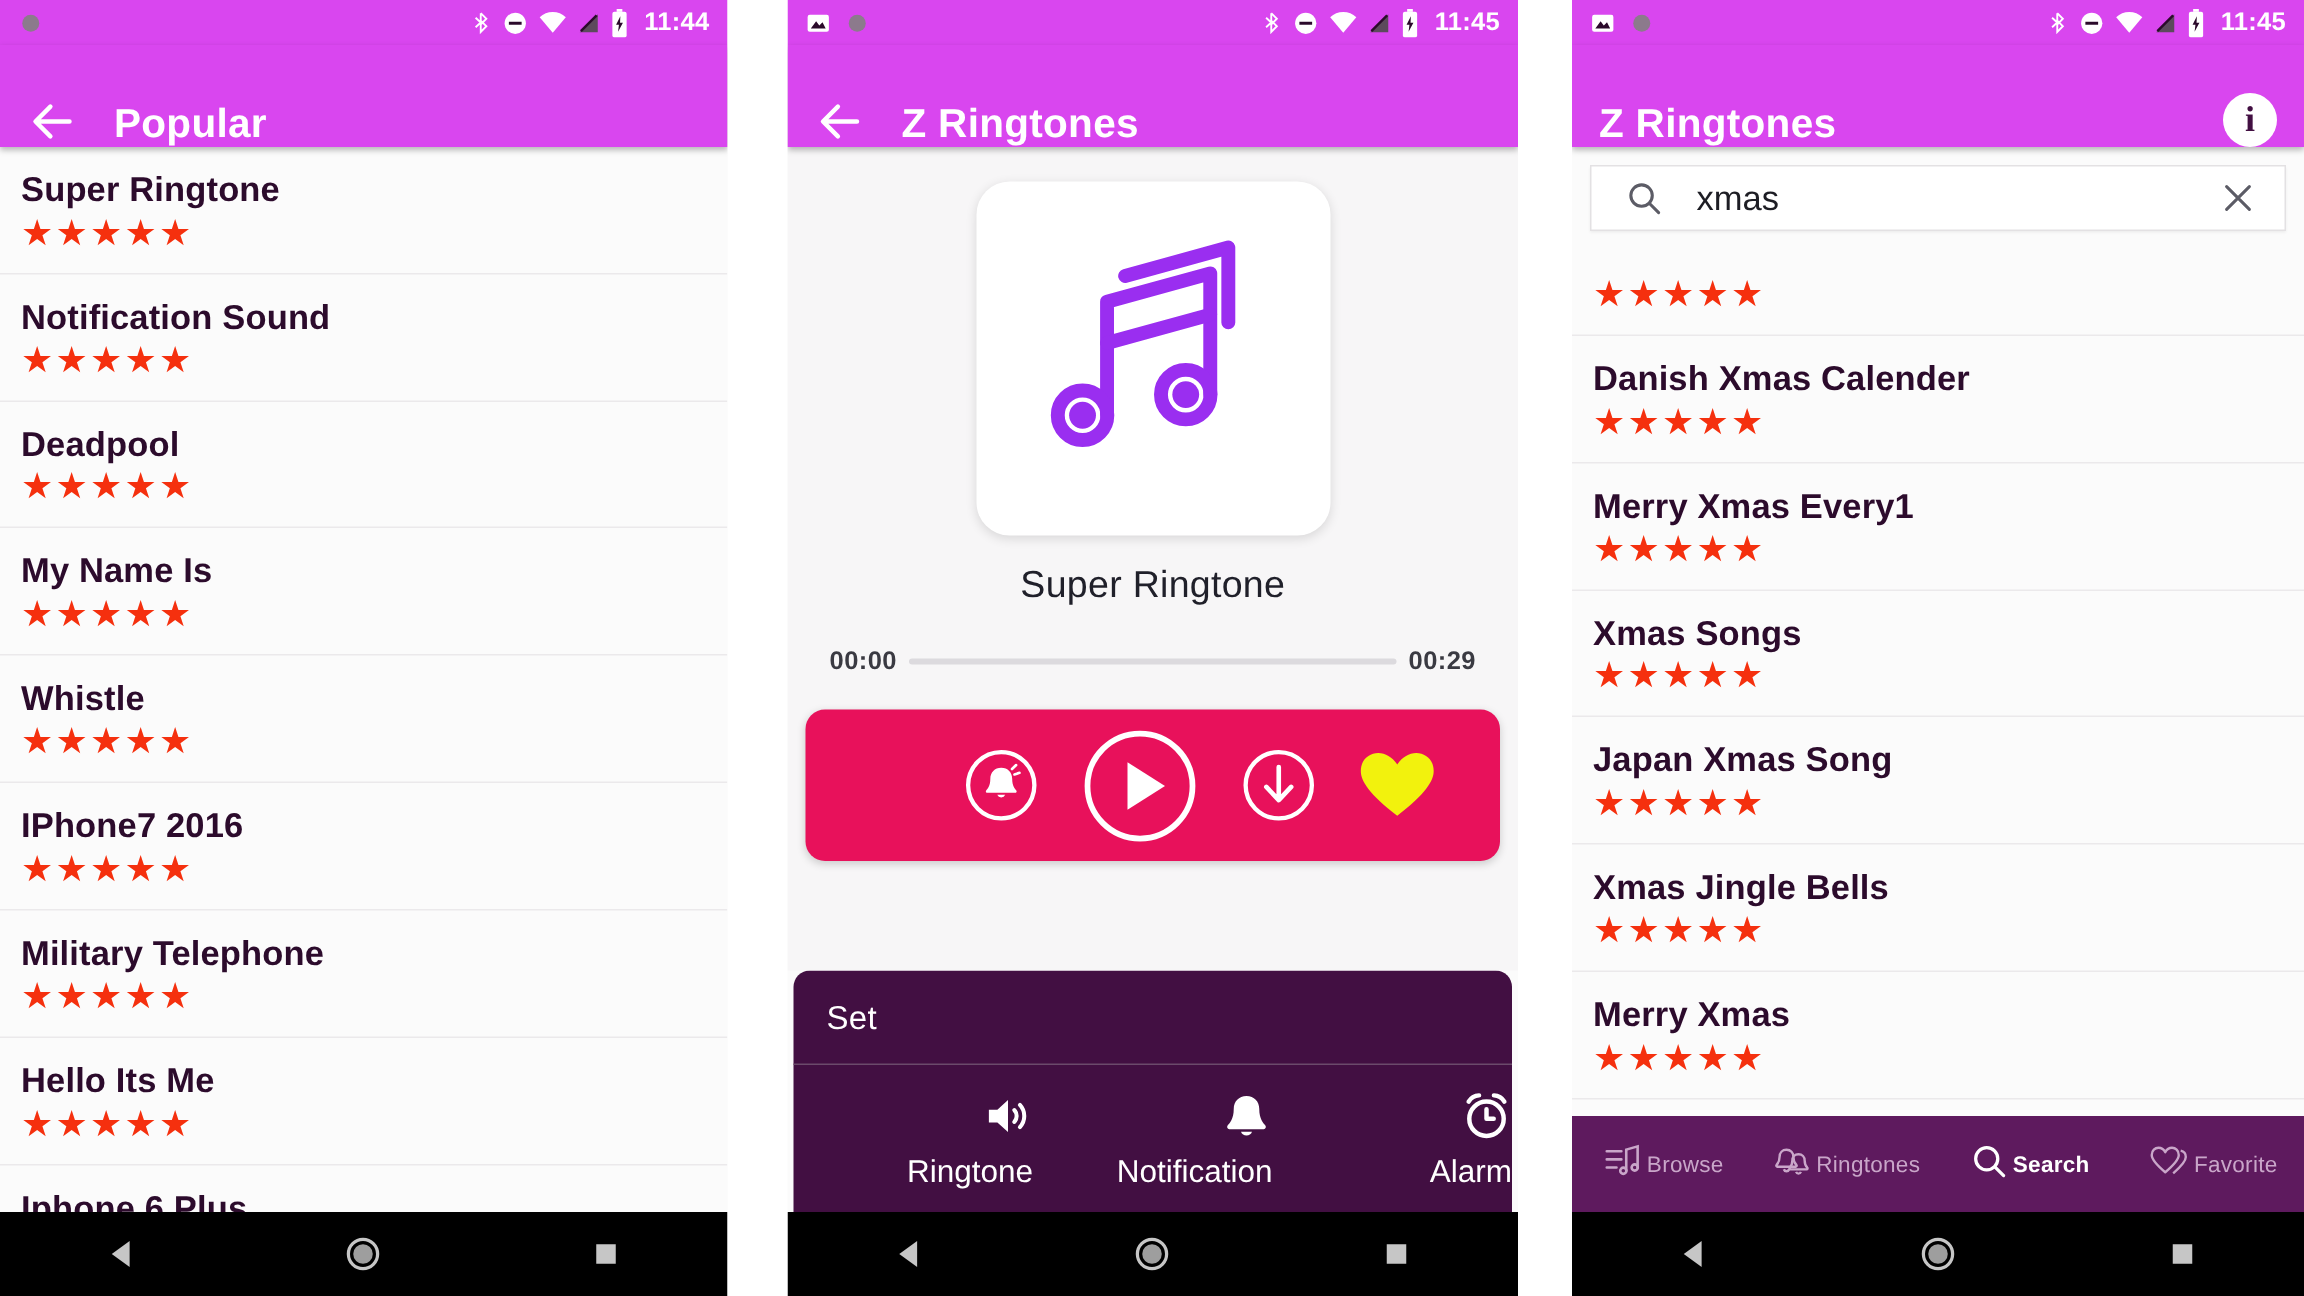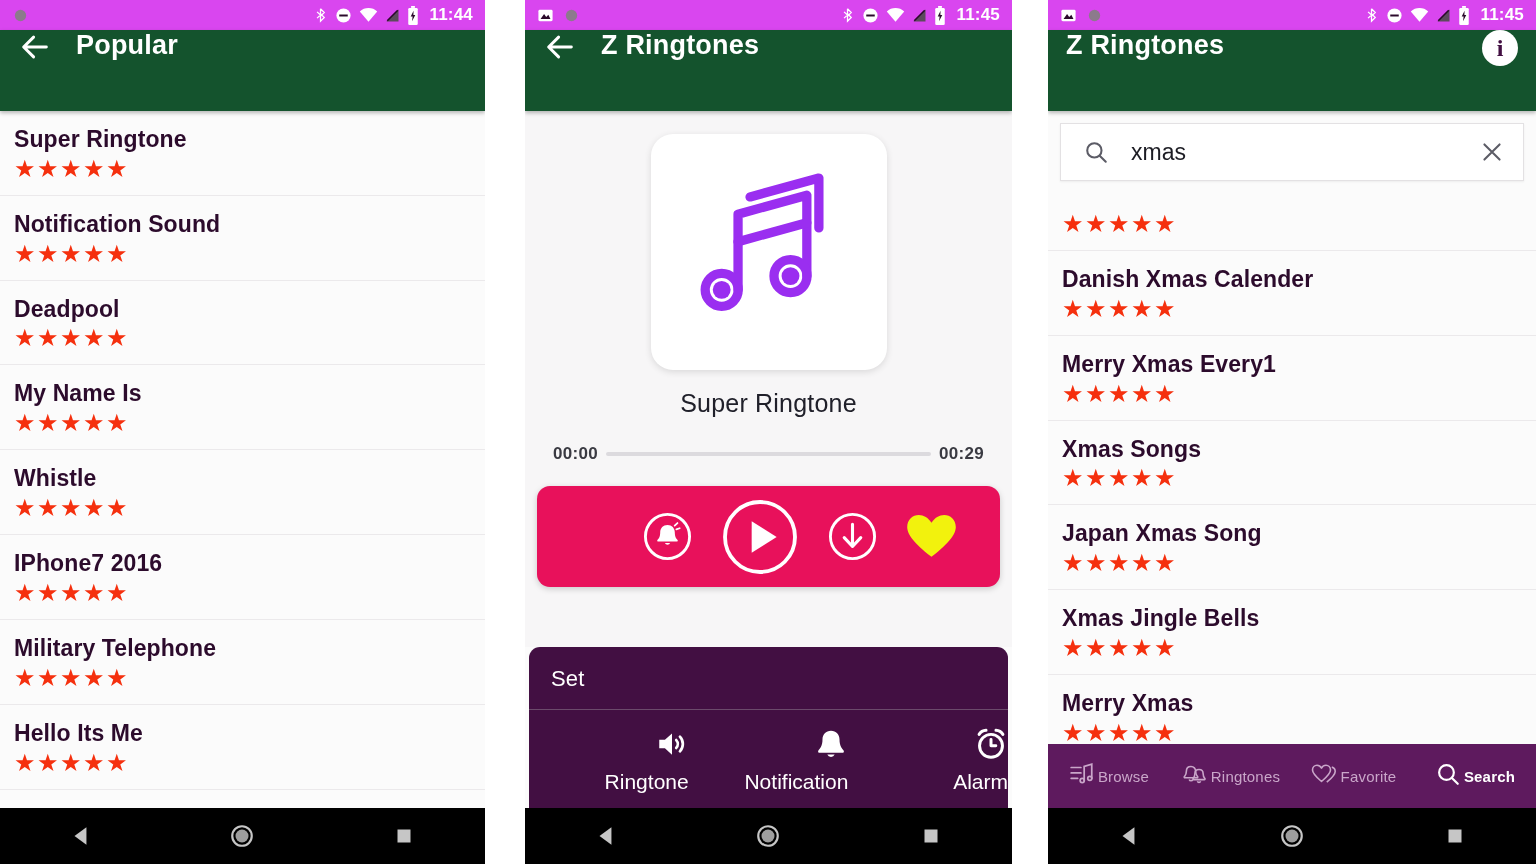--- a/index.html
+++ b/index.html
@@ -45,24 +45,24 @@
     display: flex; align-items: center; gap: 7px;
   }
   .sb-time {
     font-size: 17px; font-weight: bold; color: #fff;
     letter-spacing: .2px; margin-left: 3px;
   }
   .ic { display: block; }
 
   
   .appbar {
-    height: 81px;
-    background: #14532d;
-    display: flex;
-    align-items: flex-start;
+    height: 68px;
+    background: #d946ef;
+    display: flex;
+    align-items: flex-end;
     padding: 0 18px;
     flex: none;
     box-shadow: 0 2px 4px rgba(0,0,0,.28);
     position: relative;
     z-index: 5;
   }
   .appbar .back { width: 34px; height: 34px; flex: none; cursor: pointer; }
   .appbar .title {
     color: #ffffff;
     font-size: 27px;
@@ -197,21 +197,21 @@
 
   
   .search-wrap {
     background: #fbfbfb;
     padding: 12px 12px 10px;
     flex: none;
   }
   .search-card {
     background: #ffffff;
     border: 1px solid #e3e1e3;
-    height: 58px;
+    height: 44px;
     display: flex;
     align-items: center;
     padding: 0 18px 0 22px;
     box-shadow: 0 1px 2px rgba(0,0,0,.06);
   }
   .search-value {
     flex: 1 1 auto;
     margin-left: 22px;
     font-size: 23px;
     color: #1d1d24;
@@ -573,34 +573,34 @@
         </div>
         <div class="tab">
           <span><svg width="26" height="26" viewBox="0 0 26 24" fill="none" stroke="currentColor" stroke-width="1.6" stroke-linejoin="round">
               <path d="M9 4.5c-2.8 0-4.6 2-4.6 4.6 0 3.5-1.4 4.8-2 5.5-.4.5-.1 1.2.5 1.2h12.2c.6 0 .9-.7.5-1.2-.6-.7-2-2-2-5.5 0-2.6-1.8-4.6-4.6-4.6z"></path>
               <path d="M7.2 17.5a1.9 1.9 0 0 0 3.6 0"></path>
               <path d="M17 7.5c-2.5 0-4.1 1.8-4.1 4.1 0 3.1-1.2 4.3-1.8 4.9-.3.4-.1 1.1.5 1.1h10.8c.6 0 .8-.7.5-1.1-.6-.6-1.8-1.8-1.8-4.9 0-2.3-1.6-4.1-4.1-4.1z"></path>
               <path d="M15.4 19.3a1.7 1.7 0 0 0 3.2 0"></path>
             </svg></span>
           <span class="tab-label">Ringtones</span>
         </div>
+        <div class="tab active">
+          <span><svg width="26" height="26" viewBox="0 0 24 24" fill="none" stroke="currentColor" stroke-width="2" stroke-linecap="round">
+              <circle cx="10.6" cy="10.6" r="6.8"></circle>
+              <path d="M15.6 15.6 L21 21"></path>
+            </svg></span>
+          <span class="tab-label">Search</span>
+        </div>
         <div class="tab">
           <span><svg width="28" height="26" viewBox="0 0 28 24" fill="none" stroke="currentColor" stroke-width="1.6" stroke-linejoin="round">
               <path d="M11.5 19.5C5 14 2.5 11 2.5 8 2.5 5 4.7 3.2 7 3.2c1.9 0 3.5 1.1 4.5 2.9 1-1.8 2.6-2.9 4.5-2.9 2.3 0 4.5 1.8 4.5 4.8 0 3-2.5 6-9 11.5z"></path>
               <path d="M16.8 20.2c6.1-5.2 8.4-8 8.4-10.8 0-2.3-1.5-3.9-3.4-4.3"></path>
             </svg></span>
           <span class="tab-label">Favorite</span>
         </div>
-        <div class="tab active">
-          <span><svg width="26" height="26" viewBox="0 0 24 24" fill="none" stroke="currentColor" stroke-width="2" stroke-linecap="round">
-              <circle cx="10.6" cy="10.6" r="6.8"></circle>
-              <path d="M15.6 15.6 L21 21"></path>
-            </svg></span>
-          <span class="tab-label">Search</span>
-        </div>
       </div>
 
     <div class="navbar">
       <svg class="nb" viewBox="0 0 24 24">
           <path d="M17 4 L6 12 L17 20 Z" fill="#c6c6c6"></path>
         </svg>
       <svg class="nb" viewBox="0 0 24 24">
           <circle cx="12" cy="12" r="9" fill="none" stroke="#c6c6c6" stroke-width="2"></circle>
           <circle cx="12" cy="12" r="6" fill="#9e9e9e"></circle>
         </svg>

